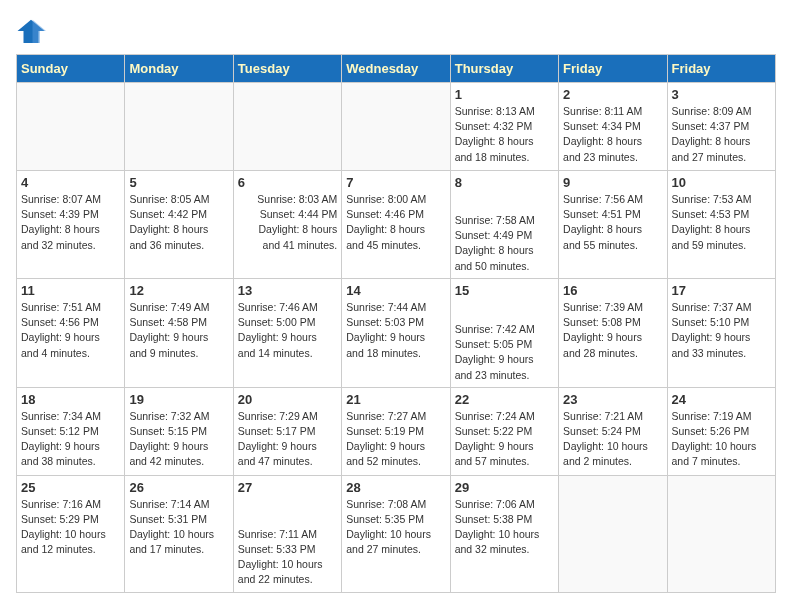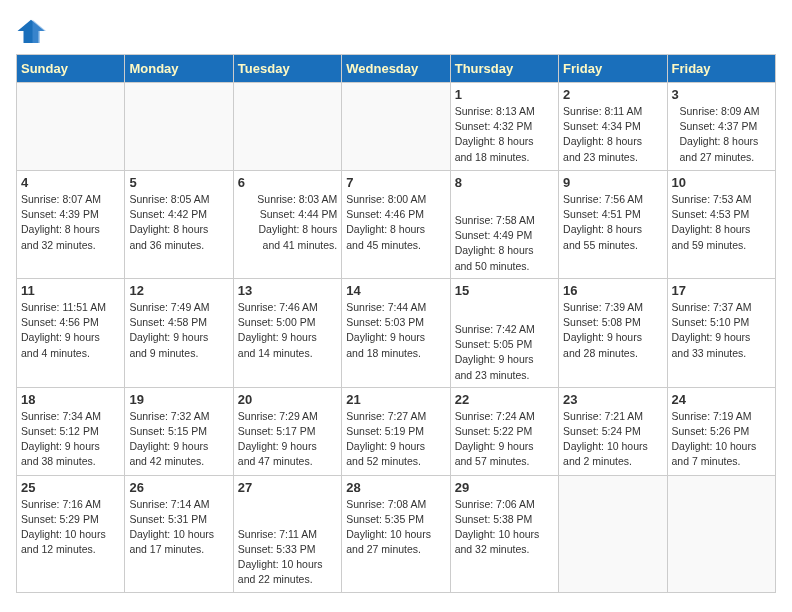--- a/index.html
+++ b/index.html
@@ -127,21 +127,21 @@
         </td>
         <td>
           <div class="day-number">2</div>
           <div class="day-info" style="white-space: pre-line;">Sunrise: 8:11 AM
 Sunset: 4:34 PM
 Daylight: 8 hours
 and 23 minutes.</div>
         </td>
         <td>
           <div class="day-number">3</div>
-          <div class="day-info" style="white-space: pre-line; margin-left: 8px;">Sunrise: 8:09 AM
+          <div class="day-info" style="white-space: pre-line;">Sunrise: 8:09 AM
 Sunset: 4:37 PM
 Daylight: 8 hours
 and 27 minutes.</div>
         </td>
       </tr>
       <tr>
         <td>
           <div class="day-number">4</div>
           <div class="day-info" style="white-space: pre-line;">Sunrise: 8:07 AM
 Sunset: 4:39 PM
@@ -187,21 +187,21 @@
           <div class="day-number">10</div>
           <div class="day-info" style="white-space: pre-line;">Sunrise: 7:53 AM
 Sunset: 4:53 PM
 Daylight: 8 hours
 and 59 minutes.</div>
         </td>
       </tr>
       <tr>
         <td>
           <div class="day-number">11</div>
-          <div class="day-info" style="white-space: pre-line;">Sunrise: 11:51 AM
+          <div class="day-info" style="white-space: pre-line;">Sunrise: 7:51 AM
 Sunset: 4:56 PM
 Daylight: 9 hours
 and 4 minutes.</div>
         </td>
         <td>
           <div class="day-number">12</div>
           <div class="day-info" style="white-space: pre-line;">Sunrise: 7:49 AM
 Sunset: 4:58 PM
 Daylight: 9 hours
 and 9 minutes.</div>

